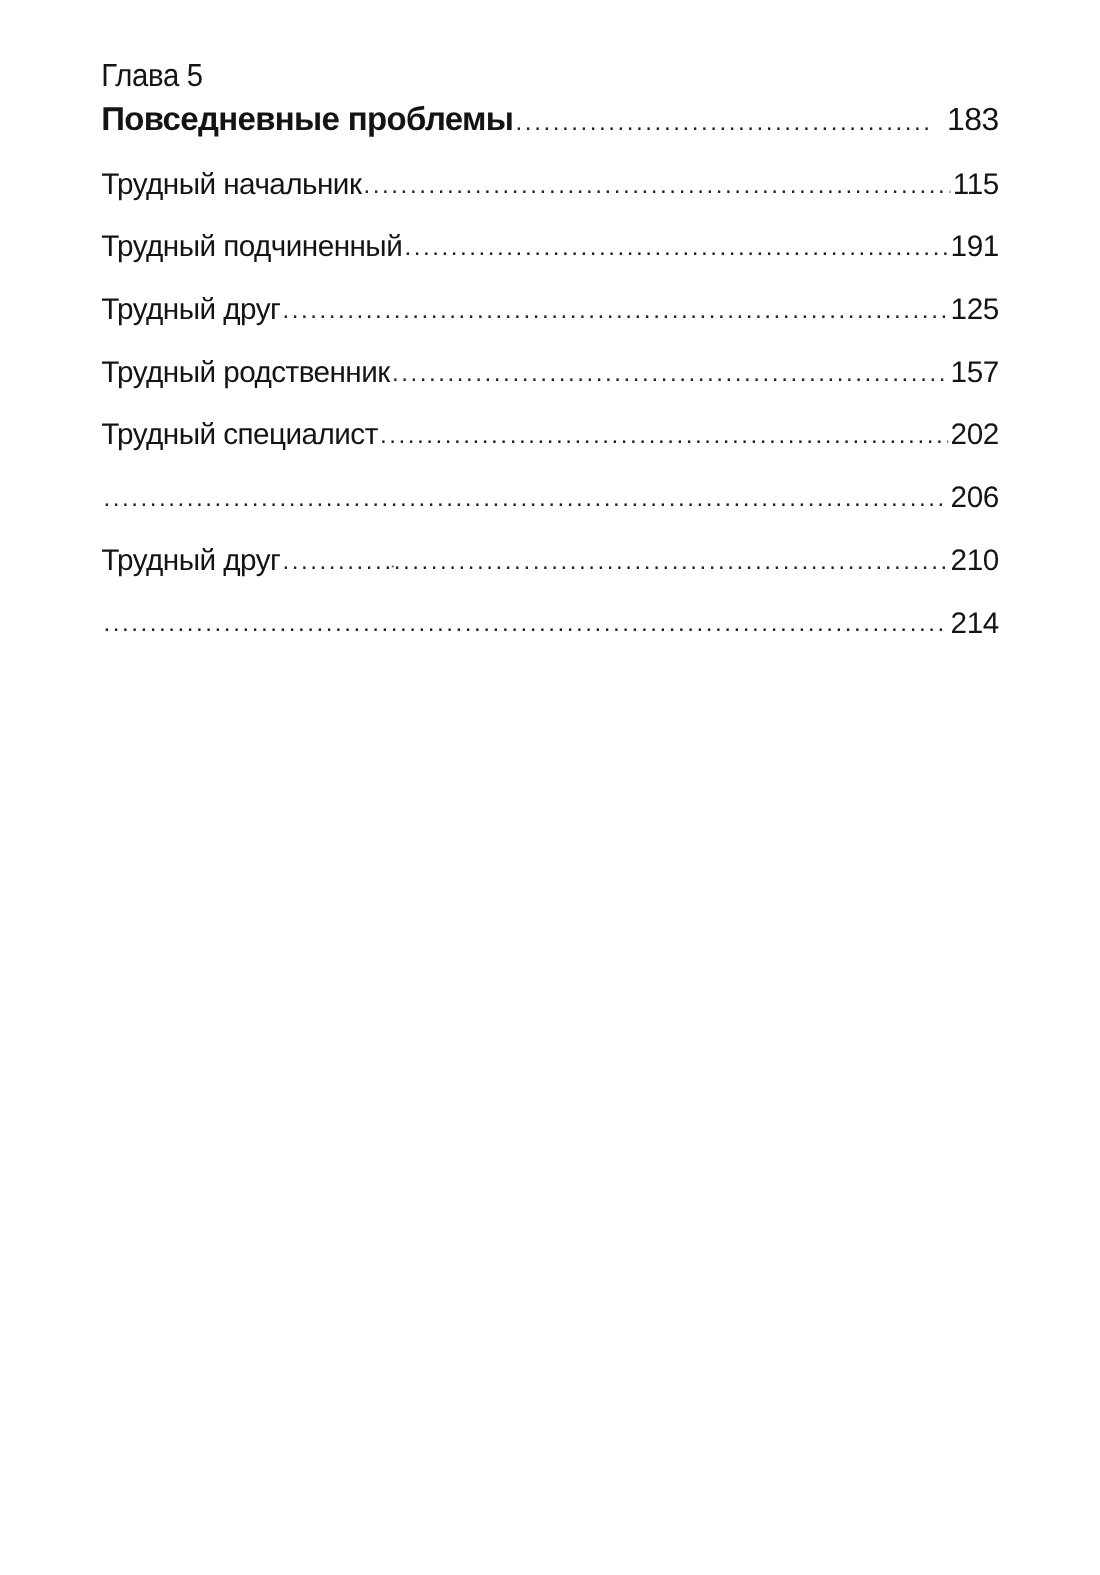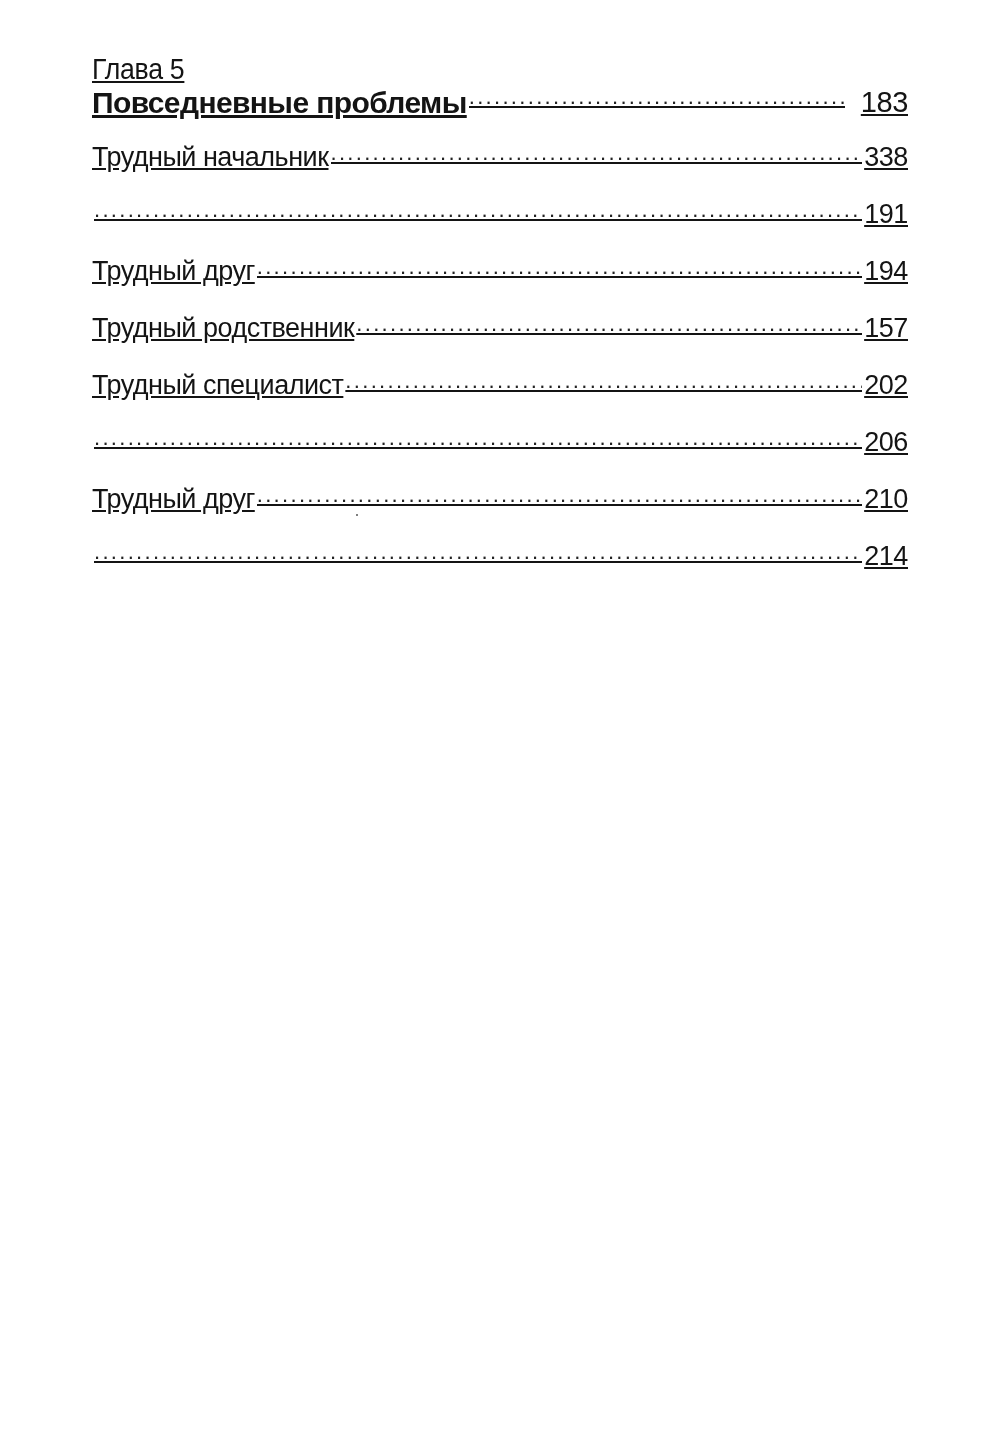--- a/index.html
+++ b/index.html
@@ -13,34 +13,33 @@
       position: relative;
       overflow: hidden;
       color: #141414;
       font-family: "Liberation Sans", "DejaVu Sans", sans-serif;
     }
     .page {
       position: absolute;
       left: 92px;
       top: 52px;
       width: 816px;
-      text-decoration: underline;
     }
     .chapter-label {
       font-size: 29px;
       line-height: 34px;
       font-weight: normal;
       letter-spacing: -0.3px;
       margin: 0;
       transform: scaleX(0.92);
       transform-origin: left center;
     }
     .toc-row {
       display: flex;
-      align-items: flex-start;
+      align-items: flex-end;
       width: 816px;
     }
     .toc-row.chapter {
       height: 40px;
       margin-bottom: 8px;
     }
     .toc-row.chapter .entry-title {
       font-weight: bold;
       font-size: 30px;
       letter-spacing: -0.6px;
@@ -94,33 +93,34 @@
 
   <div class="toc-row chapter">
     <span class="entry-title">Повседневные проблемы</span>
     <span class="entry-dots"></span>
     <span class="entry-page">183</span>
   </div>
 
   <div class="toc-row section">
     <span class="entry-title">Трудный начальник</span>
     <span class="entry-dots"></span>
-    <span class="entry-page">338</span>
+    <span class="entry-page">115</span>
   </div>
 
 
   <div class="toc-row section">
+    <span class="entry-title">Трудный подчиненный</span>
     <span class="entry-dots"></span>
     <span class="entry-page">191</span>
   </div>
 
   <div class="toc-row section">
     <span class="entry-title">Трудный друг</span>
     <span class="entry-dots"></span>
-    <span class="entry-page">194</span>
+    <span class="entry-page">125</span>
   </div>
 
   <div class="toc-row section">
     <span class="entry-title">Трудный родственник</span>
     <span class="entry-dots"></span>
     <span class="entry-page">157</span>
   </div>
 
   <div class="toc-row section">
     <span class="entry-title">Трудный специалист</span>

